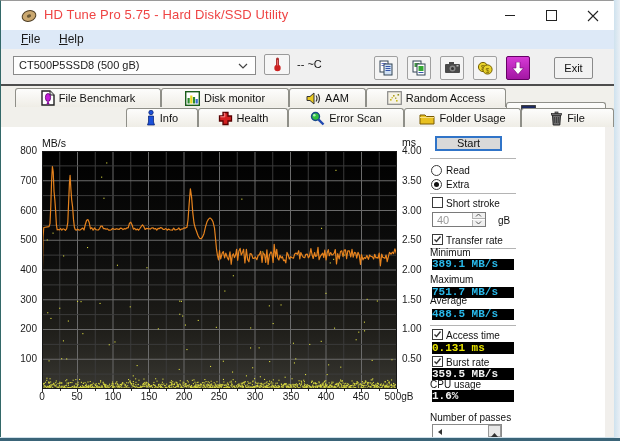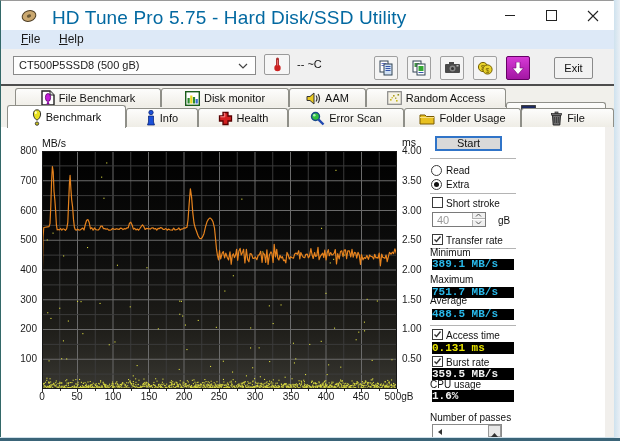--- a/index.html
+++ b/index.html
@@ -1,19 +1,19 @@
 <!DOCTYPE html>
 <html><head><meta charset="utf-8"><style>
 *{margin:0;padding:0;box-sizing:border-box}
 html,body{width:620px;height:441px;overflow:hidden}
 body{font-family:"Liberation Sans",sans-serif;position:relative;background:#e9eff5}
 .a{position:absolute}
 #win{position:absolute;left:0;top:0;width:614px;height:438px;background:#fff;border-left:1px solid #336868;border-top:1px solid #9a9a9a;border-right:1px solid #b7cdd9}
 #title{position:absolute;left:0;top:0;width:613px;height:29px;background:#fff}
-#title .txt{position:absolute;left:51px;top:6px;font-size:19px;color:#0369a1;letter-spacing:0.15px}
+#title .txt{position:absolute;left:43px;top:6px;font-size:13px;color:#ef4444;letter-spacing:0.15px}
 #menu{position:absolute;left:0;top:29px;width:613px;height:19px;background:#dde9f7;font-size:12px;color:#1a1a1a}
 #menu span{position:absolute;top:2px}
 #tool{position:absolute;left:0;top:48px;width:613px;height:35px;background:#f0f0f0}
 #dark{position:absolute;left:0;top:83px;width:613px;height:2px;background:#4d4d4d}
 #tabs{position:absolute;left:0;top:85px;width:613px;height:41px;background:#f1f0eb}
 #content{position:absolute;left:0;top:126px;width:613px;height:311px;background:#fff}
 .tab{position:absolute;border:1px solid #8f8f88;border-bottom:none;border-radius:3px 3px 0 0;background:linear-gradient(#fdfdfc,#efede6);display:flex;align-items:center;justify-content:center;font-size:11px;color:#111;gap:4px}
 .tabA{background:#fff;z-index:3}
 .al{position:absolute;font-size:10px;color:#1a1a1a;width:26px;text-align:right;line-height:11px}
 .ar{position:absolute;font-size:10px;color:#1a1a1a;line-height:11px}
@@ -184,28 +184,20 @@
         <span>Folder Usage</span>
       </div>
       <div class="tab" style="left:520px;top:22px;width:93px;height:19px">
         <svg width="13" height="15" viewBox="0 0 13 15">
           <path d="M2.5 4 L10.5 4 L9.8 14 L3.2 14 Z" fill="#707070" stroke="#222" stroke-width="1"></path>
           <rect x="1.5" y="2.5" width="10" height="1.6" fill="#888" stroke="#222" stroke-width="0.7"></rect>
           <rect x="5" y="1" width="3" height="1.6" fill="#888" stroke="#222" stroke-width="0.7"></rect>
           <path d="M4.5 6 L4.8 12 M6.5 6 L6.5 12 M8.5 6 L8.2 12" stroke="#333" stroke-width="0.8"></path>
         </svg>
         <span>File</span>
-      </div>
-      <div class="tab tabA" style="left:6px;top:19px;width:119px;height:23px">
-        <svg width="10" height="17" viewBox="0 0 10 17">
-          <path d="M5 0.8 C7.4 0.8 8.6 2.6 8.6 5 C8.6 7.8 6.8 10.4 5 11.2 C3.2 10.4 1.4 7.8 1.4 5 C1.4 2.6 2.6 0.8 5 0.8 Z" fill="#e8e020" stroke="#333" stroke-width="1"></path>
-          <ellipse cx="3.8" cy="3.6" rx="1" ry="1.7" fill="#fdfdc0"></ellipse>
-          <circle cx="5" cy="14.6" r="1.7" fill="#c8c018" stroke="#333" stroke-width="0.9"></circle>
-        </svg>
-        <span>Benchmark</span>
       </div>
     </div>
 <div id="content"></div>
 
 <div class="lbl" style="left:41px;top:137px;font-size:10.5px">MB/s</div>
 <div class="lbl" style="left:401px;top:136px;font-size:10.5px">ms</div>
 <div class="al" style="right:576px;top:144px">800</div>
     <div class="al" style="right:576px;top:174px">700</div>
     <div class="al" style="right:576px;top:204px">600</div>
     <div class="al" style="right:576px;top:233px">500</div>

